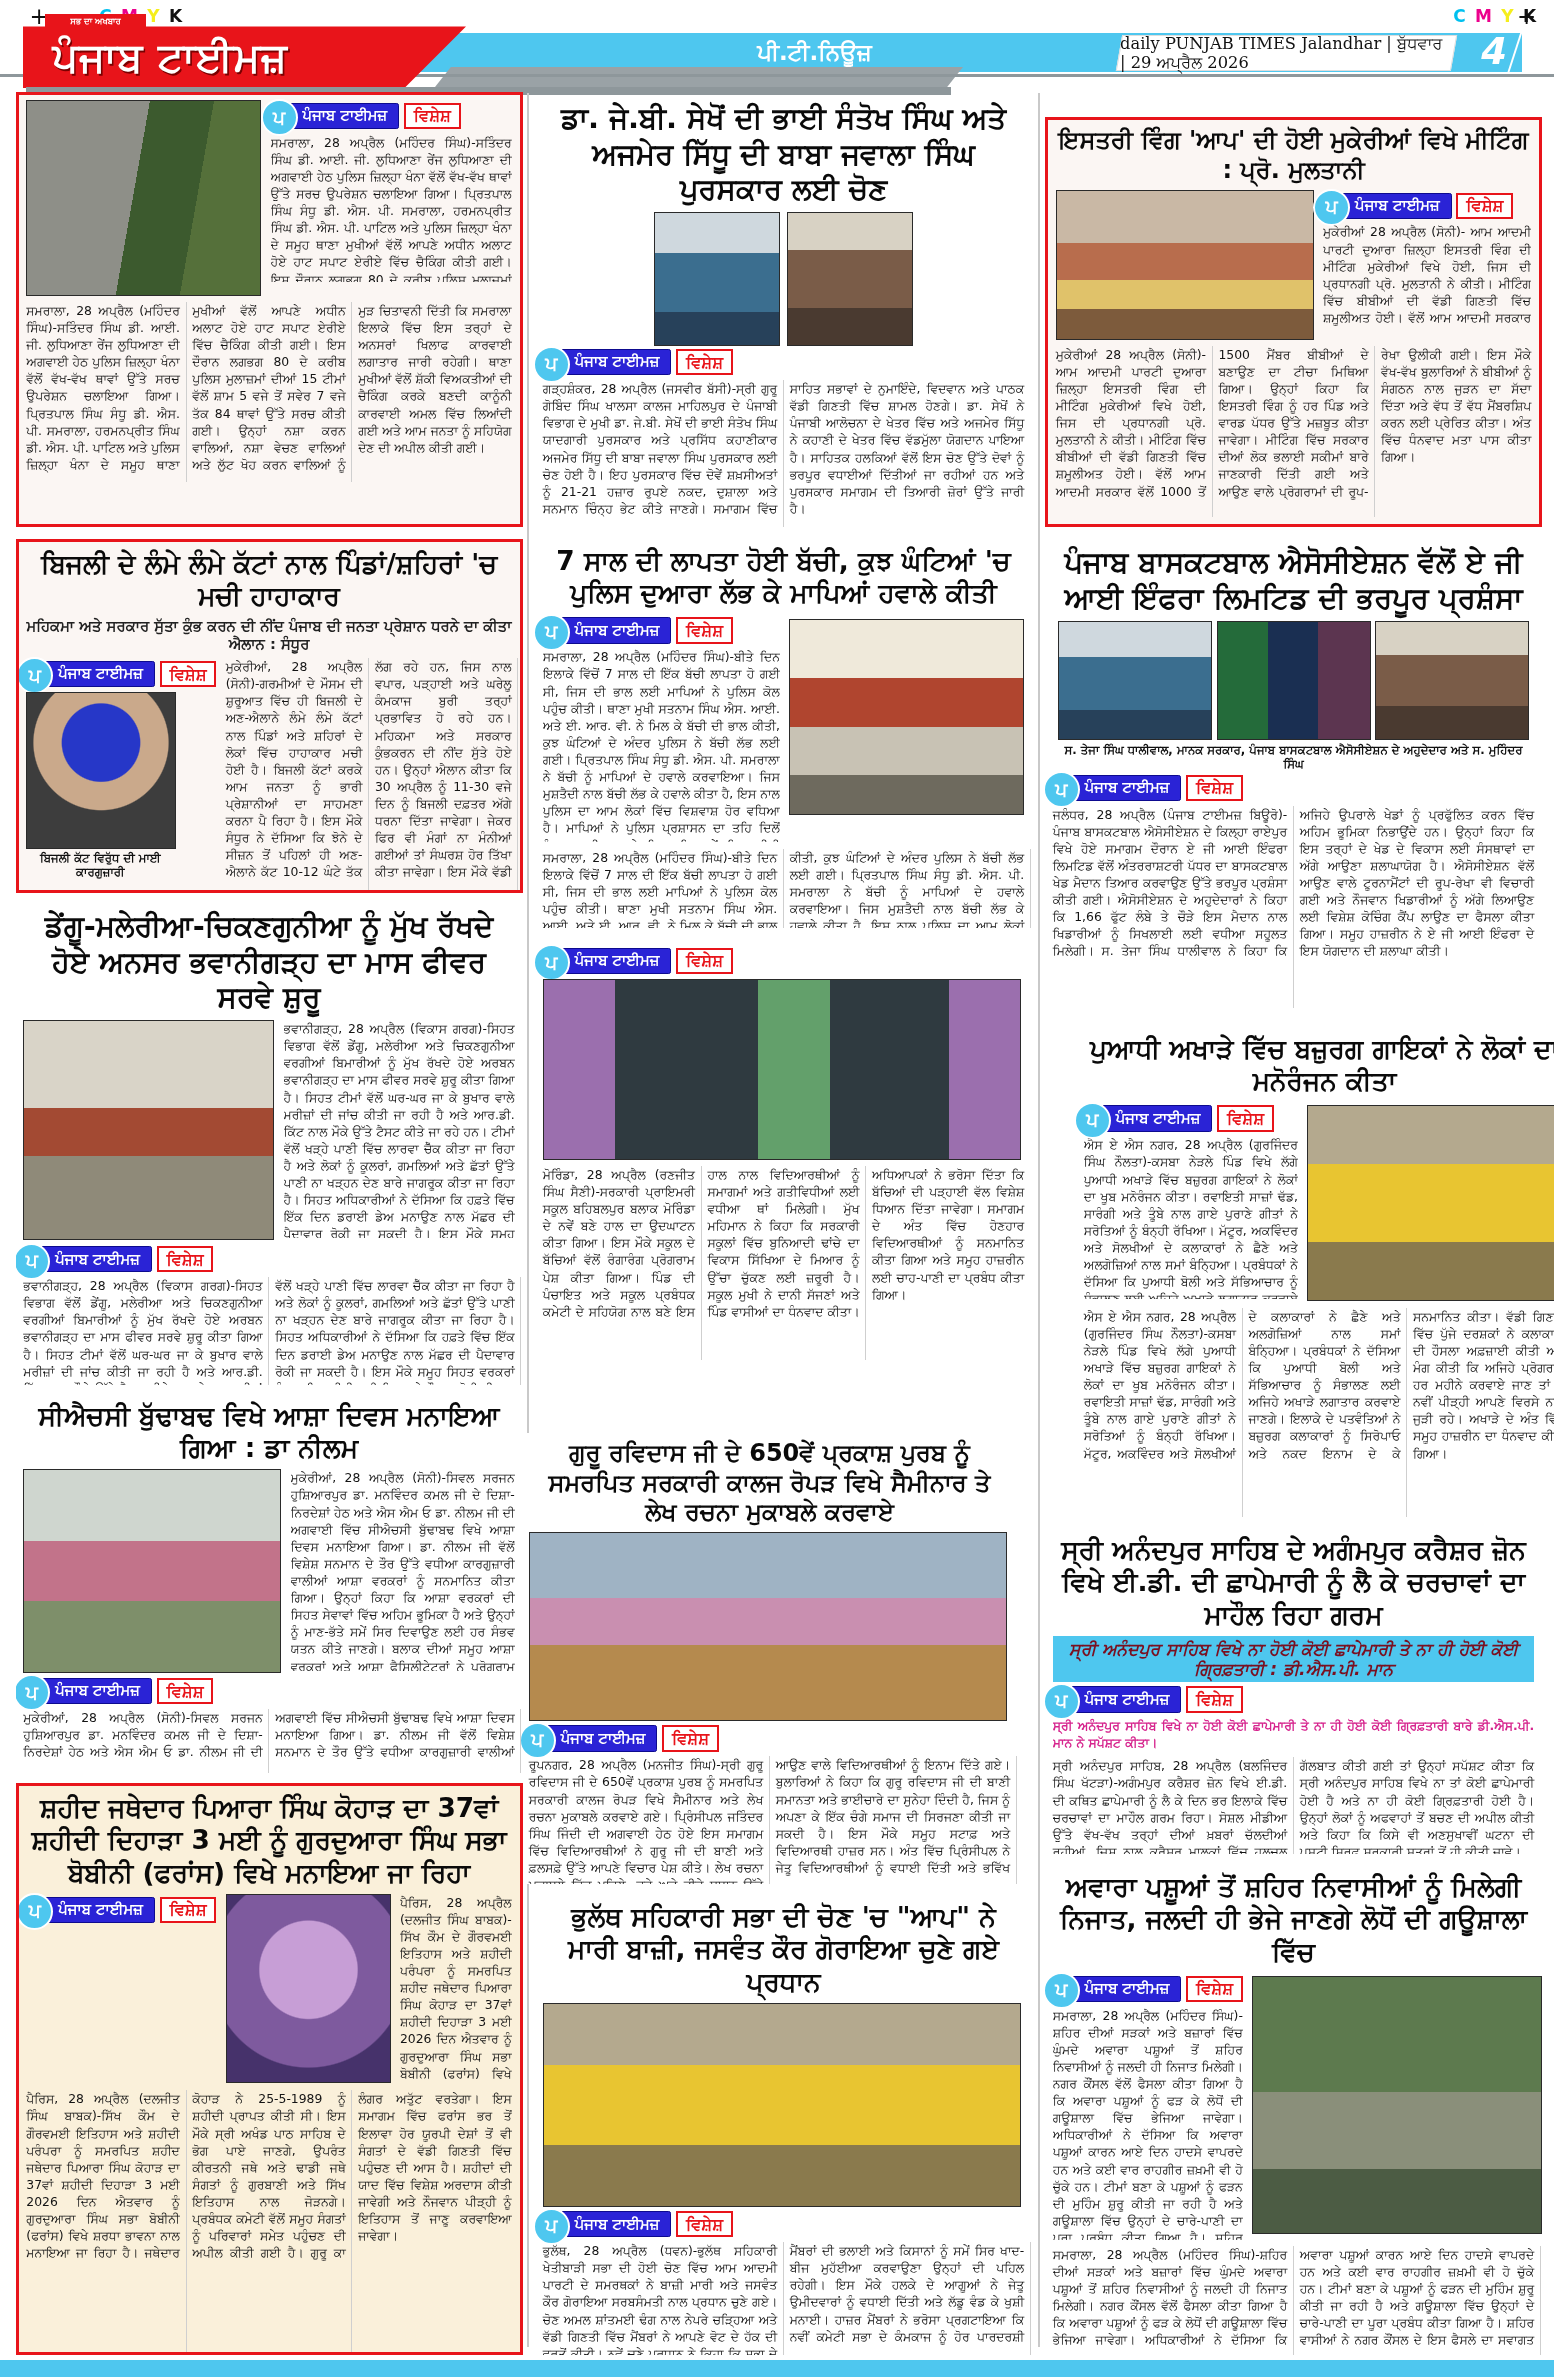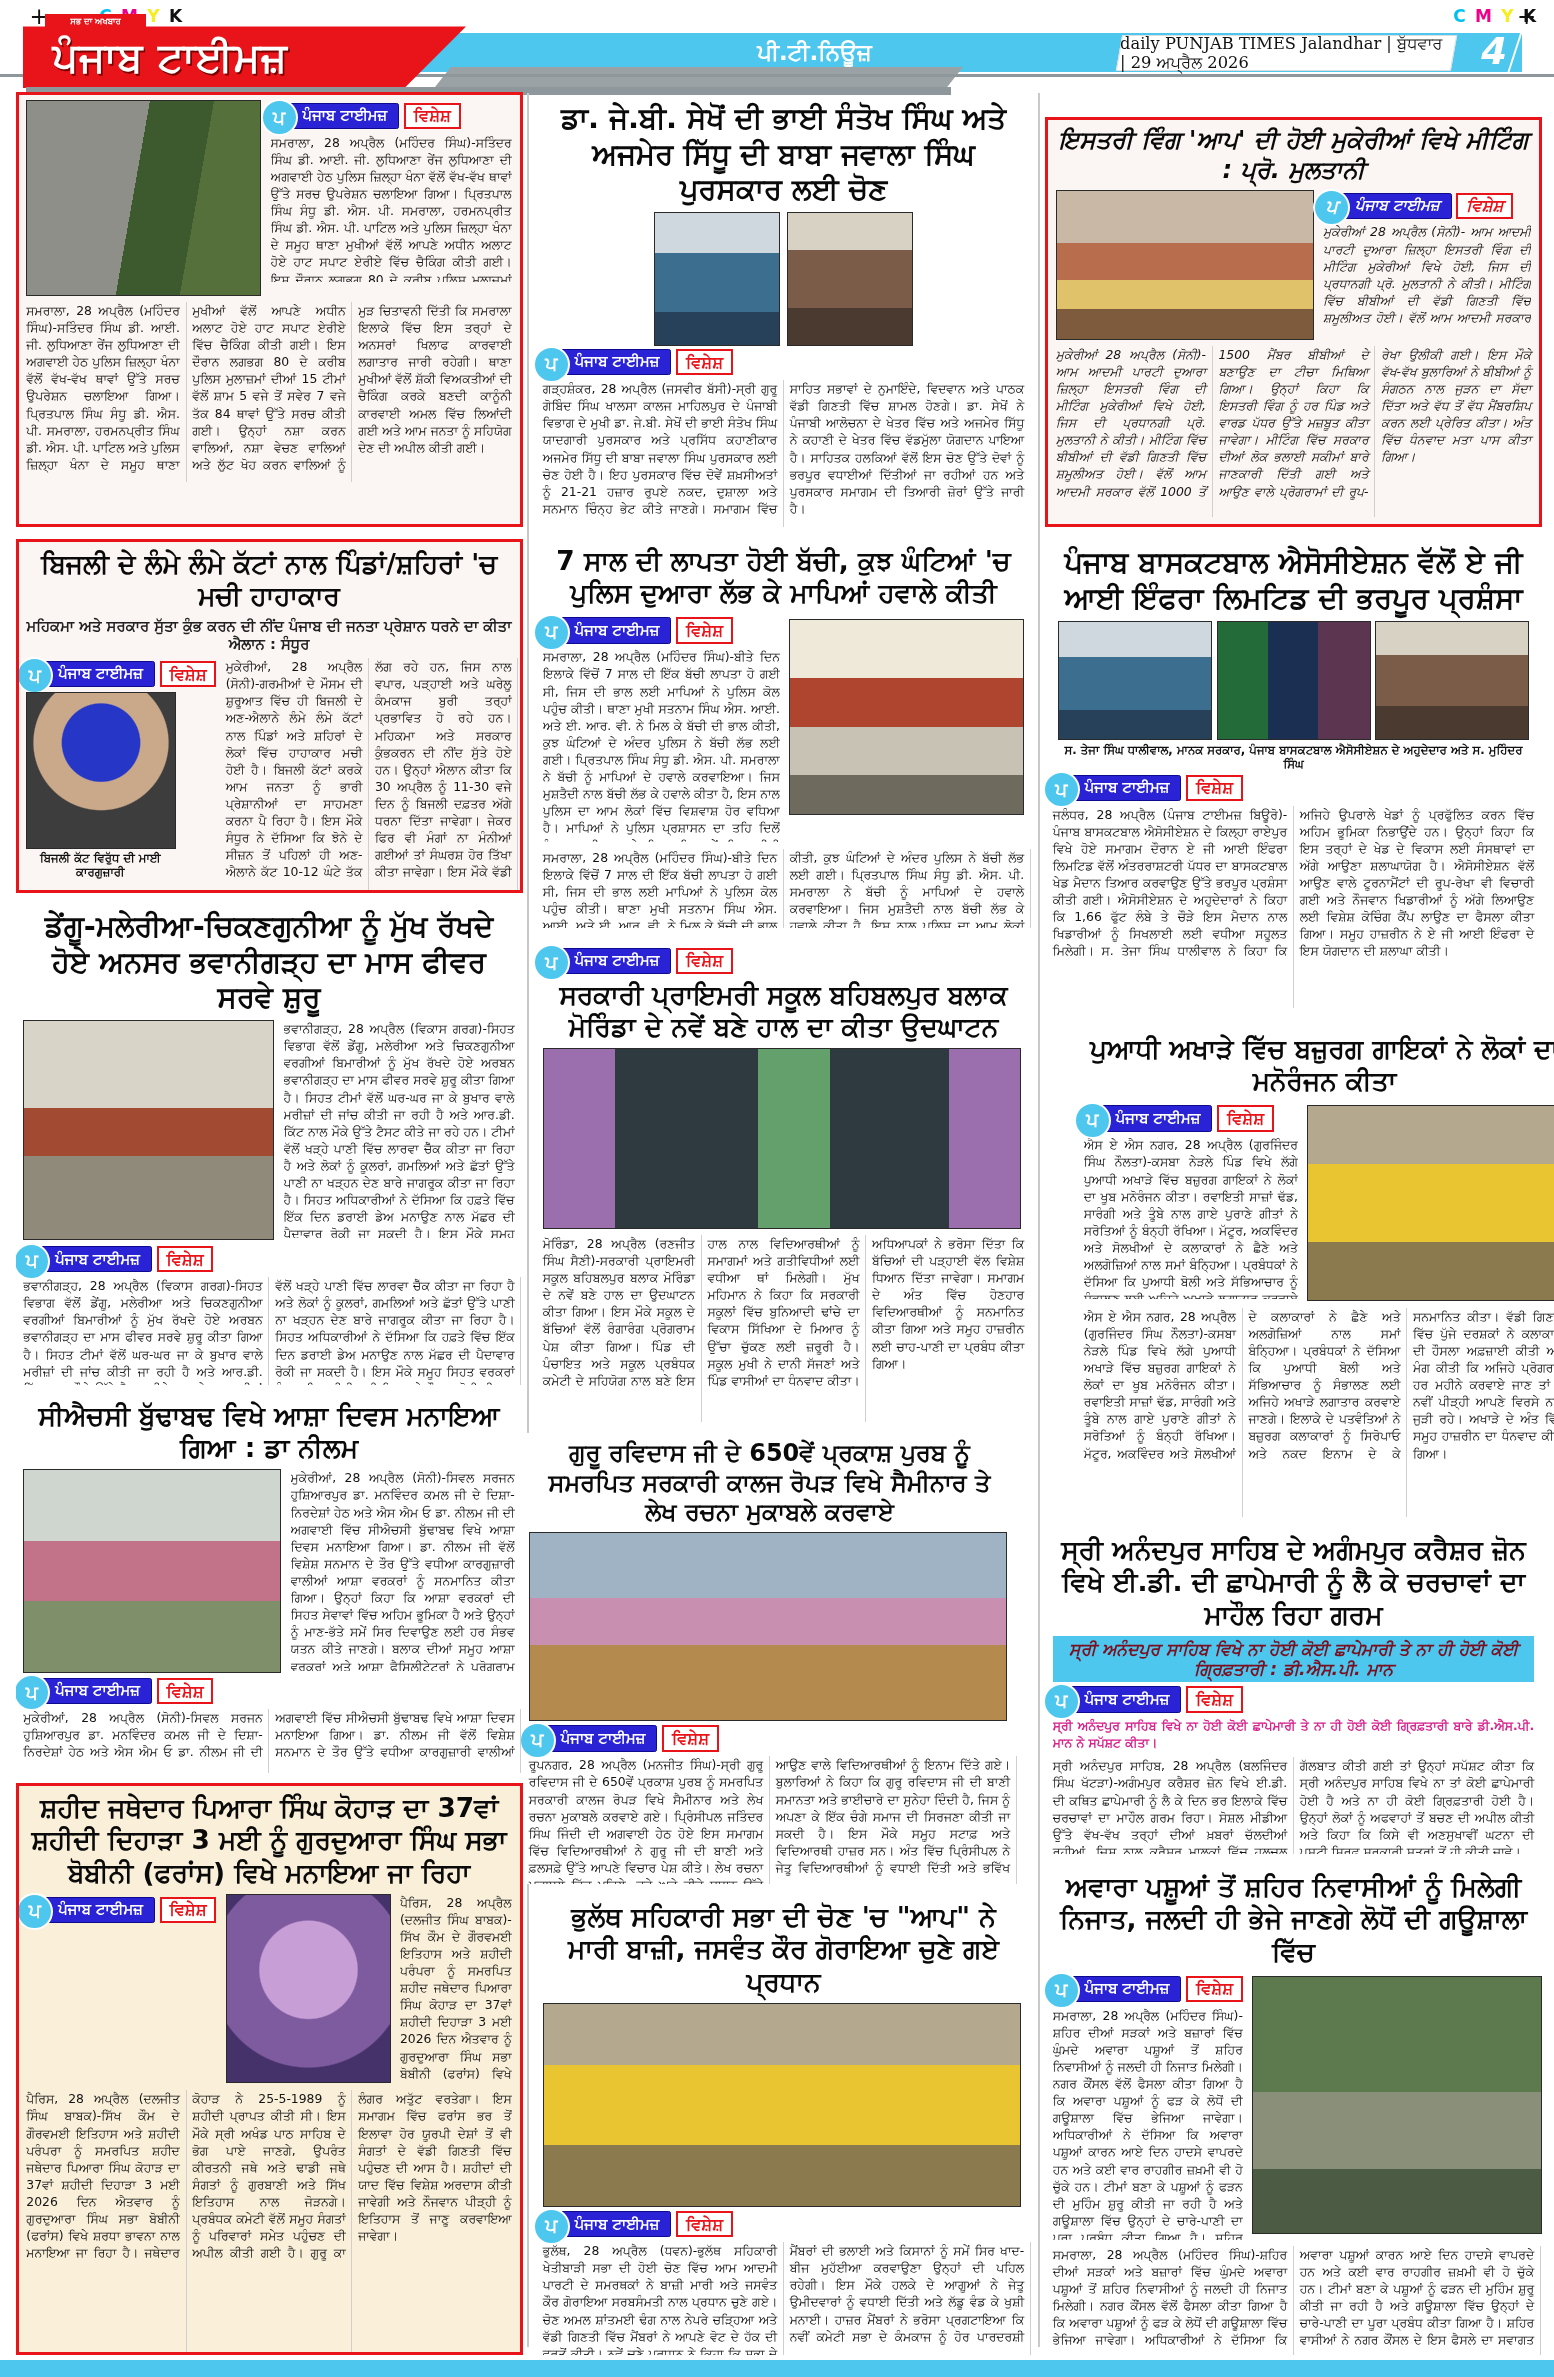--- a/index.html
+++ b/index.html
@@ -133,21 +133,21 @@
     <div class="photo ph-head1" style="width:124px;height:132px;"></div>
     <div class="photo ph-head2" style="width:124px;height:132px;"></div>
   </div>
   <div class="byline">
     <span class="bluetag"><span class="circ">ਪ</span><span>ਪੰਜਾਬ ਟਾਈਮਜ਼</span></span>
     <span class="redtag">ਵਿਸ਼ੇਸ਼</span>
   </div>
   <div class="body cols2" style="height:175px;">ਗੜ੍ਹਸ਼ੰਕਰ, 28 ਅਪ੍ਰੈਲ (ਜਸਵੀਰ ਬੱਸੀ)-ਸ੍ਰੀ ਗੁਰੂ ਗੋਬਿੰਦ ਸਿੰਘ ਖਾਲਸਾ ਕਾਲਜ ਮਾਹਿਲਪੁਰ ਦੇ ਪੰਜਾਬੀ ਵਿਭਾਗ ਦੇ ਮੁਖੀ ਡਾ. ਜੇ.ਬੀ. ਸੇਖੋਂ ਦੀ ਭਾਈ ਸੰਤੋਖ ਸਿੰਘ ਯਾਦਗਾਰੀ ਪੁਰਸਕਾਰ ਅਤੇ ਪ੍ਰਸਿੱਧ ਕਹਾਣੀਕਾਰ ਅਜਮੇਰ ਸਿੱਧੂ ਦੀ ਬਾਬਾ ਜਵਾਲਾ ਸਿੰਘ ਪੁਰਸਕਾਰ ਲਈ ਚੋਣ ਹੋਈ ਹੈ। ਇਹ ਪੁਰਸਕਾਰ ਵਿੱਚ ਦੋਵੇਂ ਸ਼ਖ਼ਸੀਅਤਾਂ ਨੂੰ 21-21 ਹਜ਼ਾਰ ਰੁਪਏ ਨਕਦ, ਦੁਸ਼ਾਲਾ ਅਤੇ ਸਨਮਾਨ ਚਿੰਨ੍ਹ ਭੇਟ ਕੀਤੇ ਜਾਣਗੇ। ਸਮਾਗਮ ਵਿੱਚ ਸਾਹਿਤ ਸਭਾਵਾਂ ਦੇ ਨੁਮਾਇੰਦੇ, ਵਿਦਵਾਨ ਅਤੇ ਪਾਠਕ ਵੱਡੀ ਗਿਣਤੀ ਵਿੱਚ ਸ਼ਾਮਲ ਹੋਣਗੇ। ਡਾ. ਸੇਖੋਂ ਨੇ ਪੰਜਾਬੀ ਆਲੋਚਨਾ ਦੇ ਖੇਤਰ ਵਿੱਚ ਅਤੇ ਅਜਮੇਰ ਸਿੱਧੂ ਨੇ ਕਹਾਣੀ ਦੇ ਖੇਤਰ ਵਿੱਚ ਵੱਡਮੁੱਲਾ ਯੋਗਦਾਨ ਪਾਇਆ ਹੈ। ਸਾਹਿਤਕ ਹਲਕਿਆਂ ਵੱਲੋਂ ਇਸ ਚੋਣ ਉੱਤੇ ਦੋਵਾਂ ਨੂੰ ਭਰਪੂਰ ਵਧਾਈਆਂ ਦਿੱਤੀਆਂ ਜਾ ਰਹੀਆਂ ਹਨ ਅਤੇ ਪੁਰਸਕਾਰ ਸਮਾਗਮ ਦੀ ਤਿਆਰੀ ਜ਼ੋਰਾਂ ਉੱਤੇ ਜਾਰੀ ਹੈ।</div>
 </div>
 
-<div class="article redbox" style="left:1045px;top:117px;width:497px;height:410px;font-style:italic;">
+<div class="article redbox" style="left:1045px;top:117px;width:497px;height:410px;">
   <div class="headline h31">ਇਸਤਰੀ ਵਿੰਗ 'ਆਪ' ਦੀ ਹੋਈ ਮੁਕੇਰੀਆਂ ਵਿਖੇ ਮੀਟਿੰਗ : ਪ੍ਰੋ. ਮੁਲਤਾਨੀ</div>
   <div class="row">
     <div class="photo ph-group" style="width:256px;height:148px;"></div>
     <div class="side">
       <div class="byline">
         <span class="bluetag"><span class="circ">ਪ</span><span>ਪੰਜਾਬ ਟਾਈਮਜ਼</span></span>
         <span class="redtag">ਵਿਸ਼ੇਸ਼</span>
       </div>
       <div class="body" style="height:103px;overflow:hidden;">ਮੁਕੇਰੀਆਂ 28 ਅਪ੍ਰੈਲ (ਸੋਨੀ)- ਆਮ ਆਦਮੀ ਪਾਰਟੀ ਦੁਆਰਾ ਜ਼ਿਲ੍ਹਾ ਇਸਤਰੀ ਵਿੰਗ ਦੀ ਮੀਟਿੰਗ ਮੁਕੇਰੀਆਂ ਵਿਖੇ ਹੋਈ, ਜਿਸ ਦੀ ਪ੍ਰਧਾਨਗੀ ਪ੍ਰੋ. ਮੁਲਤਾਨੀ ਨੇ ਕੀਤੀ। ਮੀਟਿੰਗ ਵਿੱਚ ਬੀਬੀਆਂ ਦੀ ਵੱਡੀ ਗਿਣਤੀ ਵਿੱਚ ਸ਼ਮੂਲੀਅਤ ਹੋਈ। ਵੱਲੋਂ ਆਮ ਆਦਮੀ ਸਰਕਾਰ ਵੱਲੋਂ 1000 ਤੋਂ 1500 ਮੈਂਬਰ ਬੀਬੀਆਂ ਦੇ ਬਣਾਉਣ ਦਾ ਟੀਚਾ ਮਿਥਿਆ ਗਿਆ। ਉਨ੍ਹਾਂ ਕਿਹਾ ਕਿ ਇਸਤਰੀ ਵਿੰਗ ਨੂੰ ਹਰ ਪਿੰਡ ਅਤੇ ਵਾਰਡ ਪੱਧਰ ਉੱਤੇ ਮਜ਼ਬੂਤ ਕੀਤਾ ਜਾਵੇਗਾ। ਮੀਟਿੰਗ ਵਿੱਚ ਸਰਕਾਰ ਦੀਆਂ ਲੋਕ ਭਲਾਈ ਸਕੀਮਾਂ ਬਾਰੇ ਜਾਣਕਾਰੀ ਦਿੱਤੀ ਗਈ ਅਤੇ ਆਉਣ ਵਾਲੇ ਪ੍ਰੋਗਰਾਮਾਂ ਦੀ ਰੂਪ-ਰੇਖਾ ਉਲੀਕੀ ਗਈ। ਇਸ ਮੌਕੇ ਵੱਖ-ਵੱਖ ਬੁਲਾਰਿਆਂ ਨੇ ਬੀਬੀਆਂ ਨੂੰ ਸੰਗਠਨ ਨਾਲ ਜੁੜਨ ਦਾ ਸੱਦਾ ਦਿੱਤਾ ਅਤੇ ਵੱਧ ਤੋਂ ਵੱਧ ਮੈਂਬਰਸ਼ਿਪ ਕਰਨ ਲਈ ਪ੍ਰੇਰਿਤ ਕੀਤਾ। ਅੰਤ ਵਿੱਚ ਧੰਨਵਾਦ ਮਤਾ ਪਾਸ ਕੀਤਾ ਗਿਆ।</div>
     </div>
@@ -214,21 +214,20 @@
     <span class="redtag">ਵਿਸ਼ੇਸ਼</span>
   </div>
   <div class="body cols2" style="height:132px;">ਭਵਾਨੀਗੜ੍ਹ, 28 ਅਪ੍ਰੈਲ (ਵਿਕਾਸ ਗਰਗ)-ਸਿਹਤ ਵਿਭਾਗ ਵੱਲੋਂ ਡੇਂਗੂ, ਮਲੇਰੀਆ ਅਤੇ ਚਿਕਣਗੁਨੀਆ ਵਰਗੀਆਂ ਬਿਮਾਰੀਆਂ ਨੂੰ ਮੁੱਖ ਰੱਖਦੇ ਹੋਏ ਅਰਬਨ ਭਵਾਨੀਗੜ੍ਹ ਦਾ ਮਾਸ ਫੀਵਰ ਸਰਵੇ ਸ਼ੁਰੂ ਕੀਤਾ ਗਿਆ ਹੈ। ਸਿਹਤ ਟੀਮਾਂ ਵੱਲੋਂ ਘਰ-ਘਰ ਜਾ ਕੇ ਬੁਖਾਰ ਵਾਲੇ ਮਰੀਜ਼ਾਂ ਦੀ ਜਾਂਚ ਕੀਤੀ ਜਾ ਰਹੀ ਹੈ ਅਤੇ ਆਰ.ਡੀ. ਕਿੱਟ ਨਾਲ ਮੌਕੇ ਉੱਤੇ ਟੈਸਟ ਕੀਤੇ ਜਾ ਰਹੇ ਹਨ। ਟੀਮਾਂ ਵੱਲੋਂ ਖੜ੍ਹੇ ਪਾਣੀ ਵਿੱਚ ਲਾਰਵਾ ਚੈੱਕ ਕੀਤਾ ਜਾ ਰਿਹਾ ਹੈ ਅਤੇ ਲੋਕਾਂ ਨੂੰ ਕੂਲਰਾਂ, ਗਮਲਿਆਂ ਅਤੇ ਛੱਤਾਂ ਉੱਤੇ ਪਾਣੀ ਨਾ ਖੜ੍ਹਨ ਦੇਣ ਬਾਰੇ ਜਾਗਰੂਕ ਕੀਤਾ ਜਾ ਰਿਹਾ ਹੈ। ਸਿਹਤ ਅਧਿਕਾਰੀਆਂ ਨੇ ਦੱਸਿਆ ਕਿ ਹਫ਼ਤੇ ਵਿੱਚ ਇੱਕ ਦਿਨ ਡਰਾਈ ਡੇਅ ਮਨਾਉਣ ਨਾਲ ਮੱਛਰ ਦੀ ਪੈਦਾਵਾਰ ਰੋਕੀ ਜਾ ਸਕਦੀ ਹੈ। ਇਸ ਮੌਕੇ ਸਮੂਹ ਸਿਹਤ ਵਰਕਰਾਂ ਨੂੰ ਹਦਾਇਤ ਕੀਤੀ ਗਈ ਕਿ ਸਰਵੇ ਦੌਰਾਨ ਕੋਈ ਵੀ ਘਰ ਨਾ ਛੱਡਿਆ ਜਾਵੇ ਅਤੇ ਰਿਪੋਰਟ ਰੋਜ਼ਾਨਾ ਦਫ਼ਤਰ ਭੇਜੀ ਜਾਵੇ। ਲੋਕਾਂ ਨੇ ਸਿਹਤ ਵਿਭਾਗ ਦੇ ਇਸ ਉਪਰਾਲੇ ਦੀ ਸ਼ਲਾਘਾ ਕੀਤੀ।</div>
 </div>
 
 <div class="article plain" style="left:535px;top:940px;width:497px;height:482px;">
   <div class="byline">
     <span class="bluetag"><span class="circ">ਪ</span><span>ਪੰਜਾਬ ਟਾਈਮਜ਼</span></span>
     <span class="redtag">ਵਿਸ਼ੇਸ਼</span>
   </div>
-  <div class="headline h34">ਸਰਕਾਰੀ ਪ੍ਰਾਇਮਰੀ ਸਕੂਲ ਬਹਿਬਲਪੁਰ ਬਲਾਕ ਮੋਰਿੰਡਾ ਦੇ ਨਵੇਂ ਬਣੇ ਹਾਲ ਦਾ ਕੀਤਾ ਉਦਘਾਟਨ</div>
   <div class="photo ph-school" style="width:476px;height:179px;"></div>
   <div class="body cols3" style="margin-top:6.2px;height:194px;">ਮੋਰਿੰਡਾ, 28 ਅਪ੍ਰੈਲ (ਰਣਜੀਤ ਸਿੰਘ ਸੈਣੀ)-ਸਰਕਾਰੀ ਪ੍ਰਾਇਮਰੀ ਸਕੂਲ ਬਹਿਬਲਪੁਰ ਬਲਾਕ ਮੋਰਿੰਡਾ ਦੇ ਨਵੇਂ ਬਣੇ ਹਾਲ ਦਾ ਉਦਘਾਟਨ ਕੀਤਾ ਗਿਆ। ਇਸ ਮੌਕੇ ਸਕੂਲ ਦੇ ਬੱਚਿਆਂ ਵੱਲੋਂ ਰੰਗਾਰੰਗ ਪ੍ਰੋਗਰਾਮ ਪੇਸ਼ ਕੀਤਾ ਗਿਆ। ਪਿੰਡ ਦੀ ਪੰਚਾਇਤ ਅਤੇ ਸਕੂਲ ਪ੍ਰਬੰਧਕ ਕਮੇਟੀ ਦੇ ਸਹਿਯੋਗ ਨਾਲ ਬਣੇ ਇਸ ਹਾਲ ਨਾਲ ਵਿਦਿਆਰਥੀਆਂ ਨੂੰ ਸਮਾਗਮਾਂ ਅਤੇ ਗਤੀਵਿਧੀਆਂ ਲਈ ਵਧੀਆ ਥਾਂ ਮਿਲੇਗੀ। ਮੁੱਖ ਮਹਿਮਾਨ ਨੇ ਕਿਹਾ ਕਿ ਸਰਕਾਰੀ ਸਕੂਲਾਂ ਵਿੱਚ ਬੁਨਿਆਦੀ ਢਾਂਚੇ ਦਾ ਵਿਕਾਸ ਸਿੱਖਿਆ ਦੇ ਮਿਆਰ ਨੂੰ ਉੱਚਾ ਚੁੱਕਣ ਲਈ ਜ਼ਰੂਰੀ ਹੈ। ਸਕੂਲ ਮੁਖੀ ਨੇ ਦਾਨੀ ਸੱਜਣਾਂ ਅਤੇ ਪਿੰਡ ਵਾਸੀਆਂ ਦਾ ਧੰਨਵਾਦ ਕੀਤਾ। ਅਧਿਆਪਕਾਂ ਨੇ ਭਰੋਸਾ ਦਿੱਤਾ ਕਿ ਬੱਚਿਆਂ ਦੀ ਪੜ੍ਹਾਈ ਵੱਲ ਵਿਸ਼ੇਸ਼ ਧਿਆਨ ਦਿੱਤਾ ਜਾਵੇਗਾ। ਸਮਾਗਮ ਦੇ ਅੰਤ ਵਿੱਚ ਹੋਣਹਾਰ ਵਿਦਿਆਰਥੀਆਂ ਨੂੰ ਸਨਮਾਨਿਤ ਕੀਤਾ ਗਿਆ ਅਤੇ ਸਮੂਹ ਹਾਜ਼ਰੀਨ ਲਈ ਚਾਹ-ਪਾਣੀ ਦਾ ਪ੍ਰਬੰਧ ਕੀਤਾ ਗਿਆ।</div>
 </div>
 
 <div class="article plain" style="left:1045px;top:1027px;width:497px;height:490px;margin-left:31px;">
   <div class="headline h34">ਪੁਆਧੀ ਅਖਾੜੇ ਵਿੱਚ ਬਜ਼ੁਰਗ ਗਾਇਕਾਂ ਨੇ ਲੋਕਾਂ ਦਾ ਮਨੋਰੰਜਨ ਕੀਤਾ</div>
   <div class="row">
     <div class="side">
       <div class="byline">
         <span class="bluetag"><span class="circ">ਪ</span><span>ਪੰਜਾਬ ਟਾਈਮਜ਼</span></span>

